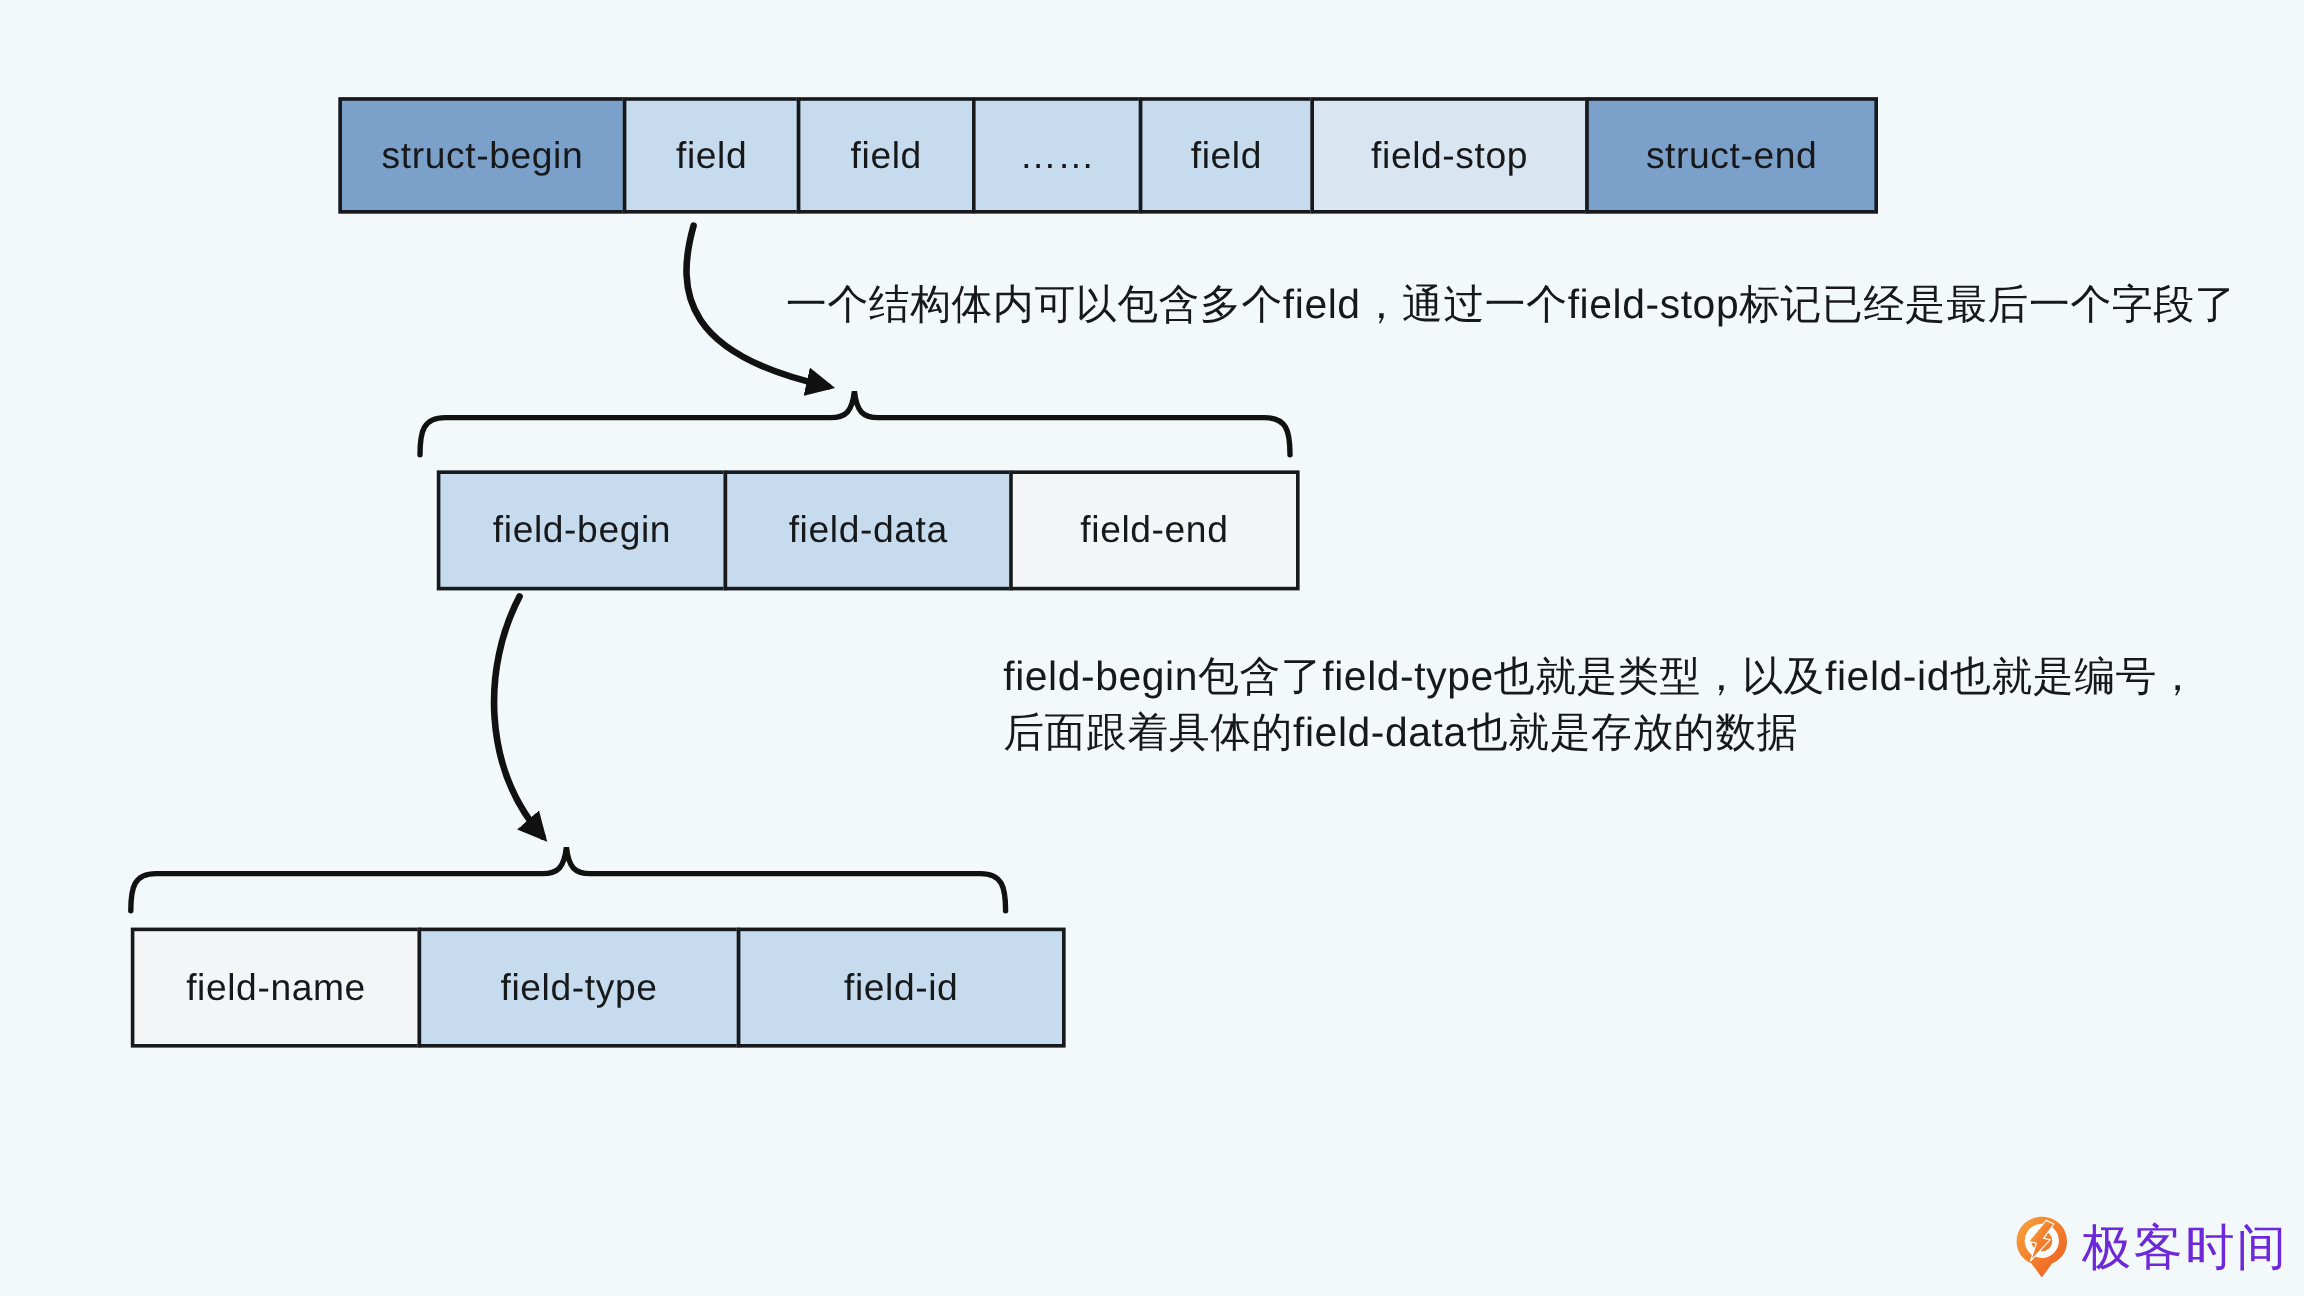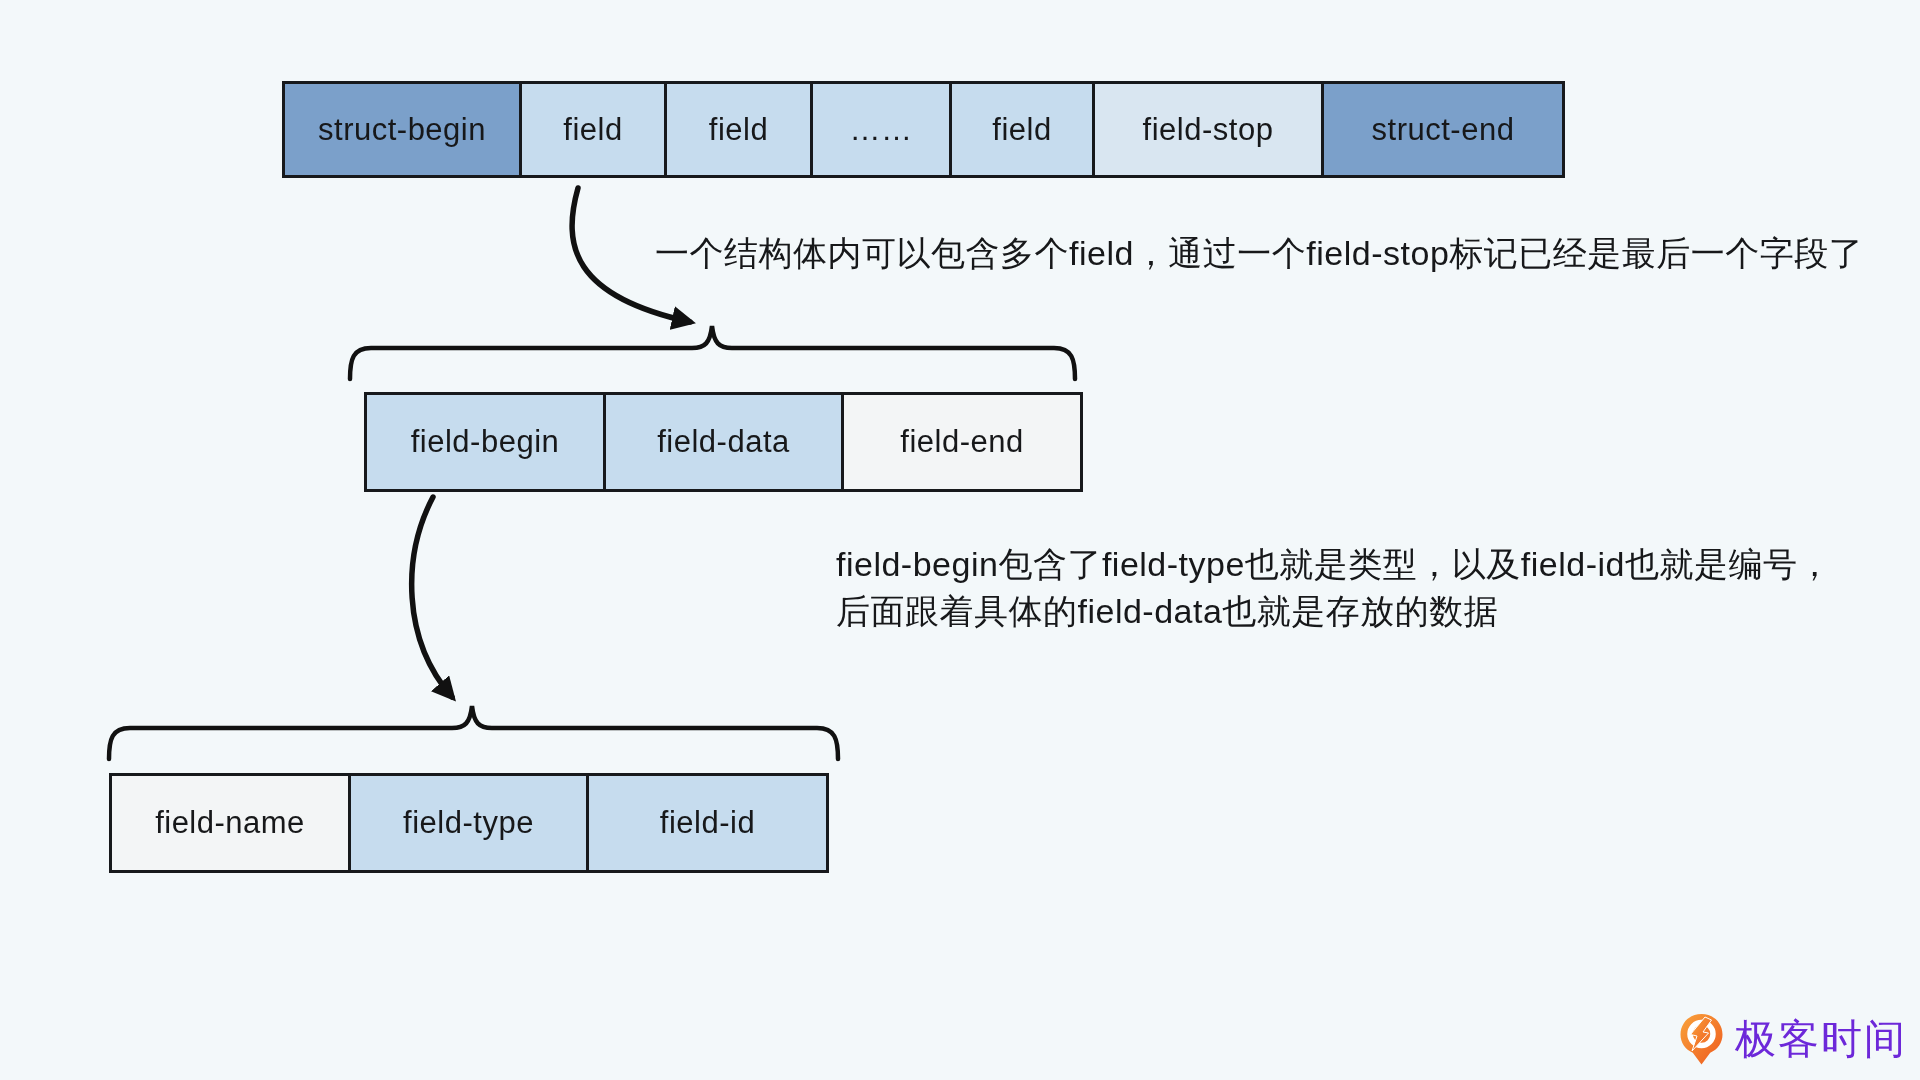--- a/index.html
+++ b/index.html
@@ -89,22 +89,22 @@
   </div>
 
   <div class="row row2">
     <div class="cell light" style="width:242px">field-begin</div>
     <div class="cell light" style="width:241px">field-data</div>
     <div class="cell white" style="width:242px">field-end</div>
   </div>
 
   <div class="row row3">
     <div class="cell white" style="width:242px">field-name</div>
-    <div class="cell light" style="width:241px">field-type</div>
-    <div class="cell light" style="width:243px">field-id</div>
+    <div class="cell light" style="width:269px">field-type</div>
+    <div class="cell light" style="width:274px">field-id</div>
   </div>
 
   <svg class="overlay" width="1920" height="1080" viewBox="0 0 1920 1080">
     <defs>
       <marker id="ah" viewBox="0 0 10 10" refX="7.5" refY="5" markerWidth="4.4" markerHeight="4.4" orient="auto-start-reverse">
         <path d="M0,0 L10,5 L0,10 z" fill="#111111"></path>
       </marker>
     </defs>
 
     <path d="M 578 188 C 562 245, 572 296, 690 322" fill="none" stroke="#111111" stroke-width="5.5" stroke-linecap="round" marker-end="url(#ah)"></path>

